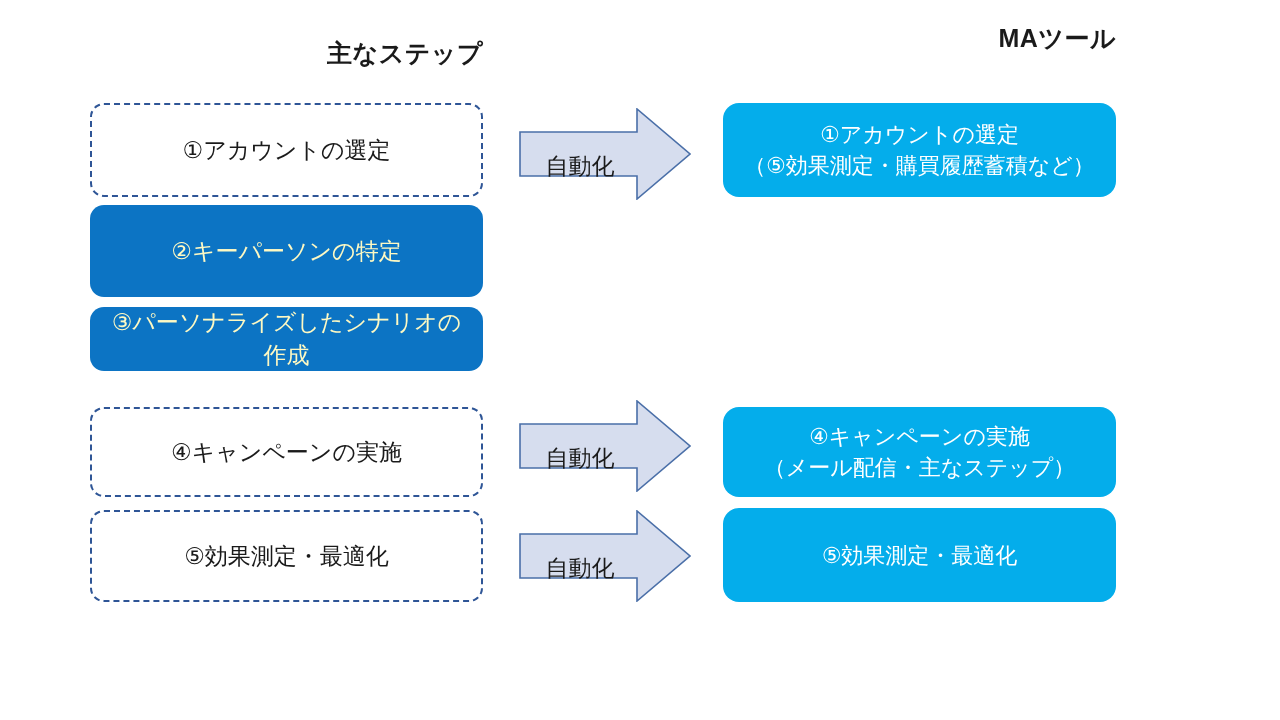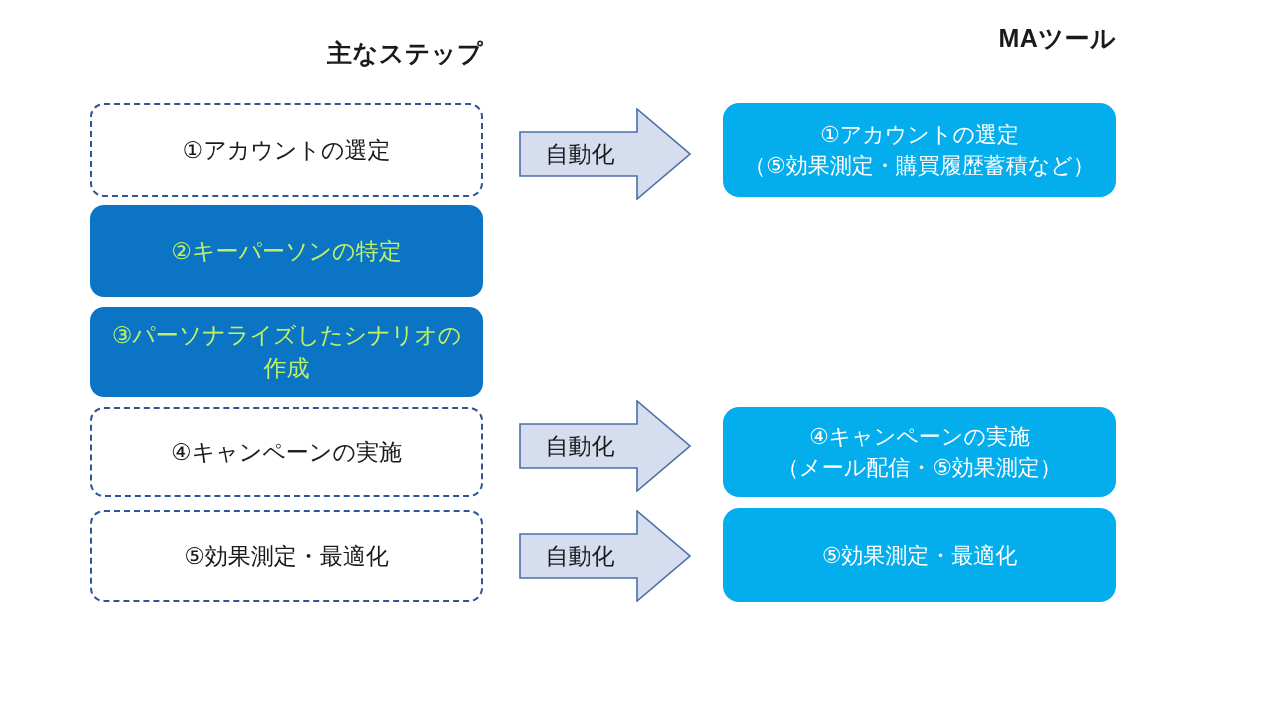--- a/index.html
+++ b/index.html
@@ -65,40 +65,40 @@
   .box-dashed {
     background: #ffffff;
     border: 2px dashed #2E5596;
     color: #1a1a1a;
   }
 
   
   .box-solid-dark {
     background: #0C74C4;
     border: none;
-    color: #bef264;
+    color: #fef9c3;
   }
 
   
   .box-solid-cyan {
     background: #04ADEB;
     border: none;
     color: #ffffff;
     font-size: 22px;
     line-height: 31px;
     border-radius: 16px;
   }
 
   
   .col-left  { left: 90px;  width: 393px; }
   .col-right { left: 723px; width: 393px; }
 
   #box-step1 { top: 103px; height: 94px; }
   #box-step2 { top: 205px; height: 92px; }
-  #box-step3 { top: 307px; height: 90px; }
+  #box-step3 { top: 307px; height: 64px; }
   #box-step4 { top: 407px; height: 90px; }
   #box-step5 { top: 510px; height: 92px; }
 
   #box-tool1 { top: 103px; height: 94px; }
   #box-tool4 { top: 407px; height: 90px; }
   #box-tool5 { top: 508px; height: 94px; }
 
   
   .arrow {
     position: absolute;
@@ -107,21 +107,21 @@
     height: 92px;
   }
   .arrow svg {
     display: block;
     width: 100%;
     height: 100%;
   }
   .arrow .arrow-label {
     position: absolute;
     left: 0;
-    top: 0;
+    top: 12px;
     width: 122px;
     height: 92px;
     display: flex;
     align-items: center;
     justify-content: center;
     font-size: 23px;
     color: #1a1a1a;
     white-space: nowrap;
     pointer-events: none;
   }
@@ -161,21 +161,21 @@
   <div class="step-box col-right box-solid-cyan" id="box-tool1">
     <span class="box-text">
       <span>①アカウントの選定</span><br>
       <span>（⑤効果測定・購買履歴蓄積など）</span>
     </span>
   </div>
 
   <div class="step-box col-right box-solid-cyan" id="box-tool4">
     <span class="box-text">
       <span>④キャンペーンの実施</span><br>
-      <span>（メール配信・⑤効果測定）</span>
+      <span>（メール配信・主なステップ）</span>
     </span>
   </div>
 
   <div class="step-box col-right box-solid-cyan" id="box-tool5">
     <span class="box-text">
       <span>⑤効果測定・最適化</span><br>
     </span>
   </div>
 
   <div class="arrow" id="arrow-1">

